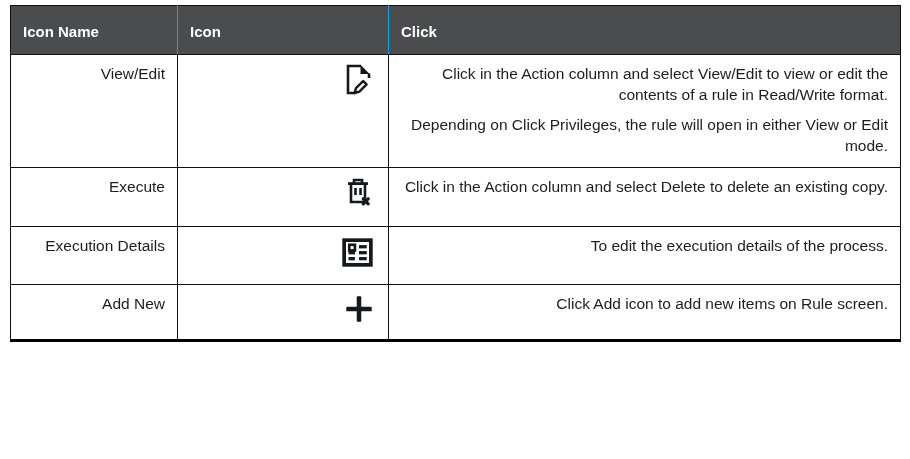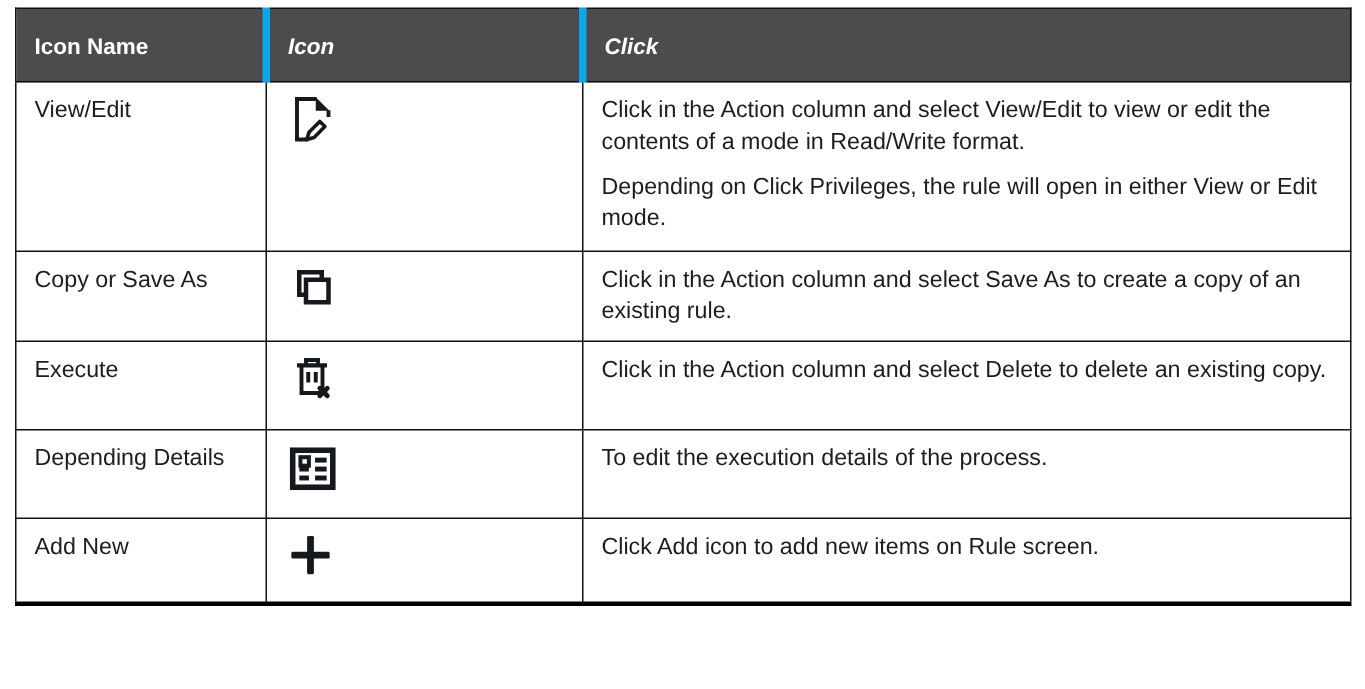--- a/index.html
+++ b/index.html
@@ -33,31 +33,31 @@
     color: #ffffff;
     font-size: 15px;
     font-weight: bold;
     text-align: left;
     vertical-align: middle;
     height: 46px;
     padding: 2px 12px 0 12px;
     border-bottom: 1px solid #111111;
   }
   thead th + th {
-    border-left: 5px solid #0ea5e9;
-    font-style: italic;
+    border-left: 1px solid #0ea5e9;
   }
   tbody td {
     border: 1px solid #111111;
     vertical-align: top;
     padding: 8px 12px;
     font-size: 15.5px;
     color: #1d1d1d;
     line-height: 21px;
     background: #ffffff;
+    text-align: right;
   }
   tbody td.icon-cell { padding-top: 7px; }
   td p { margin: 0; }
   td p + p { margin-top: 9px; }
   .r1 { height: 113px; }
   .r2 { height: 60px; }
   .r3 { height: 59px; }
   .r4 { height: 54px; }
   .r5 { height: 57px; }
   .r6 { height: 46px; }
@@ -100,41 +100,25 @@
               <g stroke="#15181c" stroke-width="2.6" fill="none">
                 <path d="M21 4 H8 V31 H15.5"></path>
                 <path d="M29 11.5 V16"></path>
               </g>
               <path d="M20.5 2.8 L29.6 11.9 H20.5 Z" fill="#15181c"></path>
               <path d="M14.5 31 L16 26.2 L23.2 19 L26.6 22.4 L19.4 29.6 Z" fill="#ffffff" stroke="#15181c" stroke-width="2.4" stroke-linejoin="round"></path>
             </svg>
           </span>
         </td>
         <td>
-          <p>Click in the Action column and select View/Edit to view or edit the contents of a mode in Read/Write format.</p>
+          <p>Click in the Action column and select View/Edit to view or edit the contents of a rule in Read/Write format.</p>
           <p>Depending on Click Privileges, the rule will open in either View or Edit mode.</p>
         </td>
       </tr>
 
-      <tr class="r2">
-        <td>Copy or Save As</td>
-        <td class="icon-cell">
-          <span class="icon-box">
-            <svg width="36" height="36" viewBox="0 0 36 36">
-              <g stroke="#15181c" stroke-width="3" fill="none">
-                <path d="M13.5 21.5 H9.5 V6.5 H24.5 V10.5"></path>
-                <rect x="14" y="11.5" width="15" height="15"></rect>
-              </g>
-            </svg>
-          </span>
-        </td>
-        <td>
-          <p>Click in the Action column and select Save As to create a copy of an existing rule.</p>
-        </td>
-      </tr>
 
       <tr class="r3">
         <td>Execute</td>
         <td class="icon-cell">
           <span class="icon-box">
             <svg width="36" height="36" viewBox="0 0 36 36">
               <g stroke="#15181c" stroke-width="2.6" fill="none">
                 <path d="M14 8 V5 H22 V8"></path>
                 <path d="M8 8.6 H28" stroke-width="2.8"></path>
                 <path d="M11 8.6 V27 H25 V8.6"></path>
@@ -148,21 +132,21 @@
             </svg>
           </span>
         </td>
         <td>
           <p>Click in the Action column and select Delete to delete an existing copy.</p>
         </td>
       </tr>
 
 
       <tr class="r5">
-        <td>Depending Details</td>
+        <td>Execution Details</td>
         <td class="icon-cell">
           <span class="icon-box">
             <svg width="37" height="37" viewBox="0 0 36 36">
               <rect x="5" y="6" width="26" height="24" fill="none" stroke="#15181c" stroke-width="3.6"></rect>
               <rect x="10" y="10.5" width="5.5" height="5.5" fill="none" stroke="#15181c" stroke-width="2.6"></rect>
               <rect x="19.5" y="10.8" width="7.5" height="3.2" fill="#15181c"></rect>
               <rect x="19.5" y="16.6" width="7.5" height="3.2" fill="#15181c"></rect>
               <rect x="19.5" y="22.4" width="7.5" height="3.2" fill="#15181c"></rect>
               <rect x="9.3" y="16.6" width="6.2" height="3.2" fill="#15181c"></rect>
               <rect x="9.3" y="22.4" width="6.2" height="3.2" fill="#15181c"></rect>

